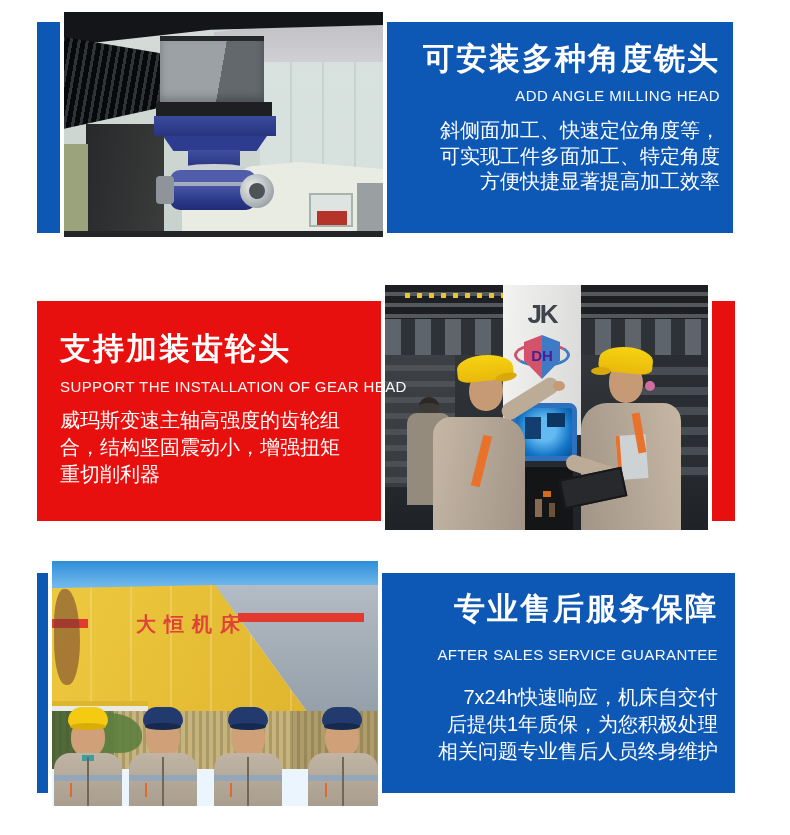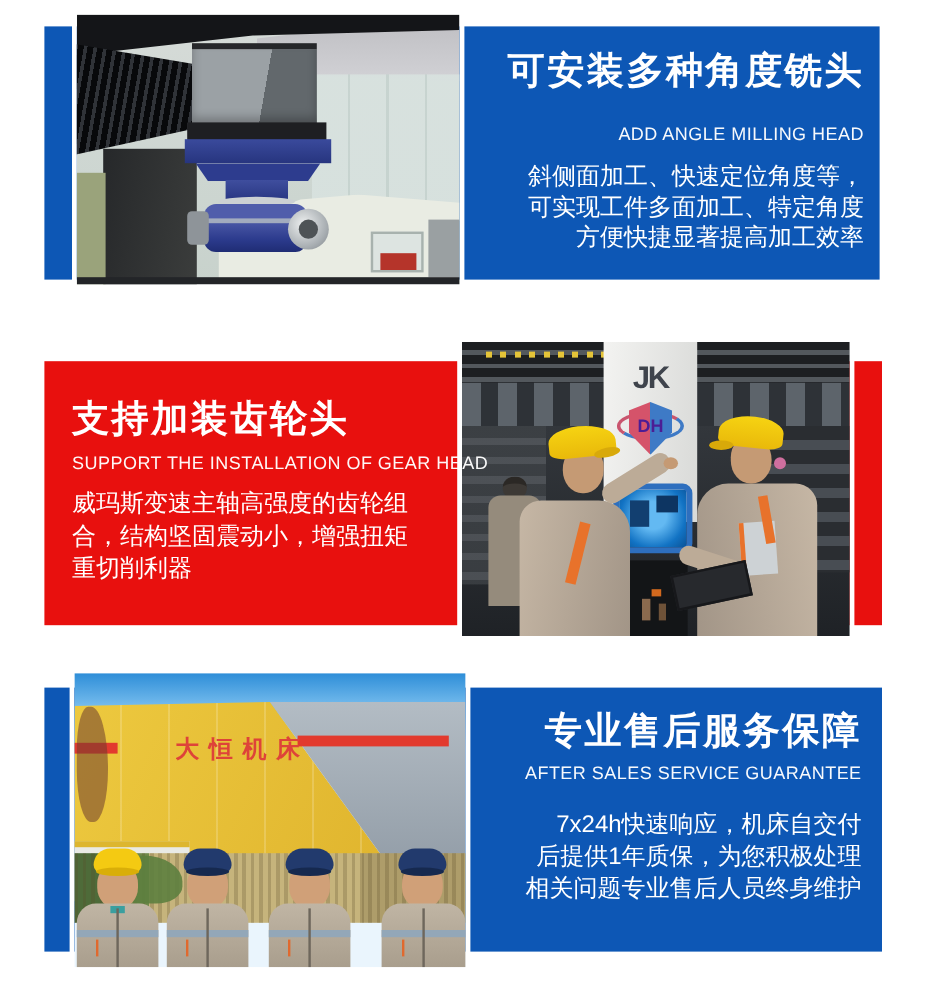--- a/index.html
+++ b/index.html
@@ -13,42 +13,42 @@
 
   .photo { position:absolute; z-index:3; border:4px solid var(--photo-border,#ffffff); overflow:hidden; }
   .photo div, .photo span { position:absolute; }
 
   .txt { position:absolute; z-index:5; color:#fff; }
   .txt .title { font-size:31px; font-weight:700; letter-spacing:2px; line-height:32px; white-space:nowrap; }
   .txt .sub   { font-size:15px; letter-spacing:.4px; white-space:nowrap; opacity:.97; }
   .txt .bl    { font-size:20px; white-space:nowrap; }
 
   .txt1 { top:43px; right:70px; text-align:right; }
-  .txt1 .sub { margin-top:29px; }
+  .txt1 .sub { margin-top:12px; }
   .txt1 .bls { margin-top:14px; }
   .txt1 .bl  { line-height:25.5px; }
 
   .txt2 { left:60px; top:333px; text-align:left; }
   .txt2 .sub { margin-top:13px; }
   .txt2 .bls { margin-top:12px; }
   .txt2 .bl  { line-height:27px; }
 
   .txt3 { top:593px; right:72px; text-align:right; }
-  .txt3 .sub { margin-top:11px;text-align:center; }
+  .txt3 .sub { margin-top:21px;text-align:center; }
   .txt3 .bls { margin-top:21px; }
   .txt3 .bl  { line-height:27px; }
 
   
   .rect1 { left:37px; top:22px;  width:696px; height:211px; }
   .rect2 { left:37px; top:301px; width:698px; height:220px; }
   .rect3 { left:37px; top:573px; width:698px; height:220px; }
 
   .photo1 { left:60px;  top:8px;   width:327px; height:233px; }
   .photo2 { left:381px; top:281px; width:331px; height:253px; }
-  .photo3 { left:58px;  top:557px; width:334px; height:253px; }
+  .photo3 { left:48px;  top:557px; width:334px; height:253px; }
 
   
   .p1-bg      { inset:0; background:linear-gradient(180deg,#d6dbd8 0%,#cdd6d1 60%,#c8d2cc 100%); }
   .p1-ceilr   { left:150px; top:0; right:0; height:56px; background:linear-gradient(180deg,#bdbdc1,#d2d2d6); clip-path:polygon(0 36%,100% 0,100% 100%,0 88%); }
   .p1-seams   { left:196px; top:50px; right:0; height:122px; background:repeating-linear-gradient(90deg,#d8e2df 0 30px,#c6d3cf 30px 32px); opacity:.9; }
   .p1-ceild   { left:0; top:0; width:100%; height:34px; background:#141518; clip-path:polygon(0 0,100% 0,100% 38%,46% 52%,0 100%); }
   .p1-beam    { left:-6px; top:20px; width:152px; height:98px; background:repeating-linear-gradient(100deg,#08090b 0 5px,#303338 5px 8px); clip-path:polygon(0 4%,100% 30%,100% 66%,0 100%); }
   .p1-darkcol { left:22px; top:112px; width:78px; height:113px; background:linear-gradient(100deg,#26282a,#3b3d3c); }
   .p1-olive   { left:0; top:132px; width:24px; height:93px; background:#9aa37b; }
   .p1-base    { left:118px; top:150px; right:0; bottom:5px; background:#e9ece3; clip-path:polygon(0 42%,34% 6%,58% 0,100% 10%,100% 100%,0 100%); }

